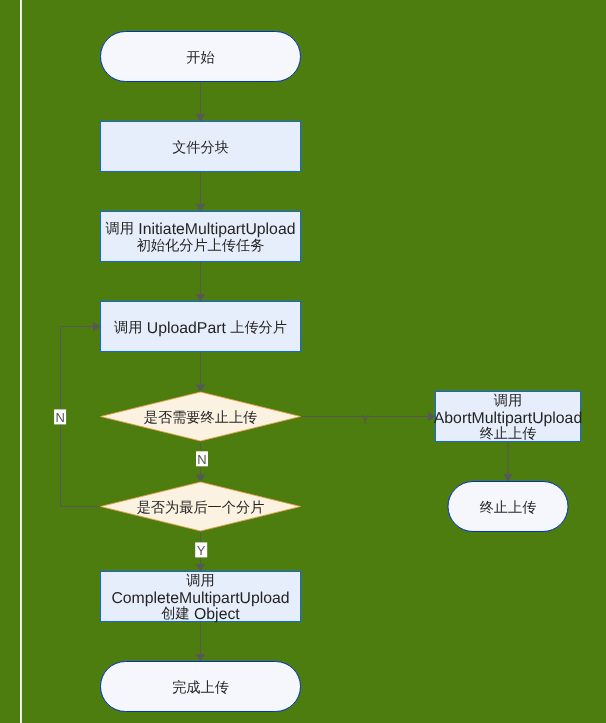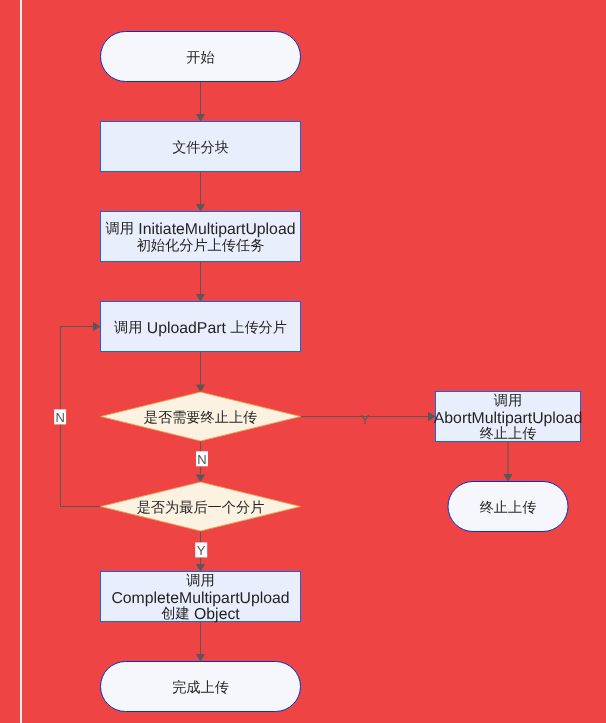--- a/index.html
+++ b/index.html
@@ -1,19 +1,19 @@
 <!DOCTYPE html>
 <html><head>
 <meta charset="utf-8">
 <style>
   html,body{margin:0;padding:0;}
   body{width:606px;height:723px;background:#ffffff;overflow:hidden;
        font-family:"Liberation Sans",sans-serif;
        -webkit-font-smoothing:antialiased;text-rendering:geometricPrecision;}
-  #stage{position:relative;width:606px;height:723px;background:#ef4444;}
+  #stage{position:relative;width:606px;height:723px;background:#4d7c0f;}
   .gutter-line{position:absolute;left:20px;top:0;width:1px;height:723px;background:#f0f0f0;}
   .gutter-line-inner{position:absolute;left:21px;top:0;width:1px;height:723px;background:#e8e8e8;}
   .flow-svg{position:absolute;left:0;top:0;width:606px;height:723px;
             will-change:opacity;opacity:0.999;}
   svg text{-webkit-font-smoothing:antialiased;}
   .node-label{font-family:"Liberation Sans",sans-serif;font-size:15.8px;fill:#242424;}
   .node-label .cjk{font-size:14.2px;}
   .edge-label{font-family:"Liberation Sans",sans-serif;font-size:13px;fill:#595959;}
   .node-shape{stroke-width:1;}
   .node-shape.diamond{stroke-width:0.85;stroke-linejoin:miter;}

